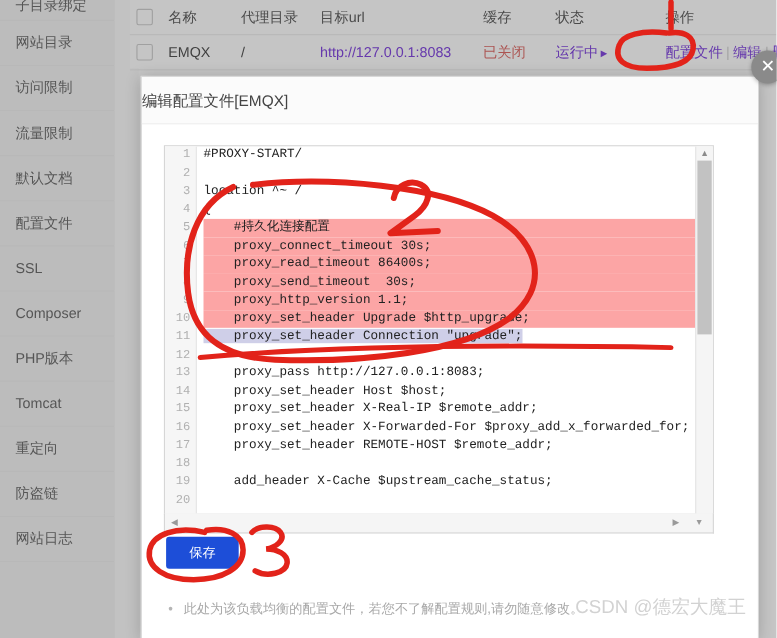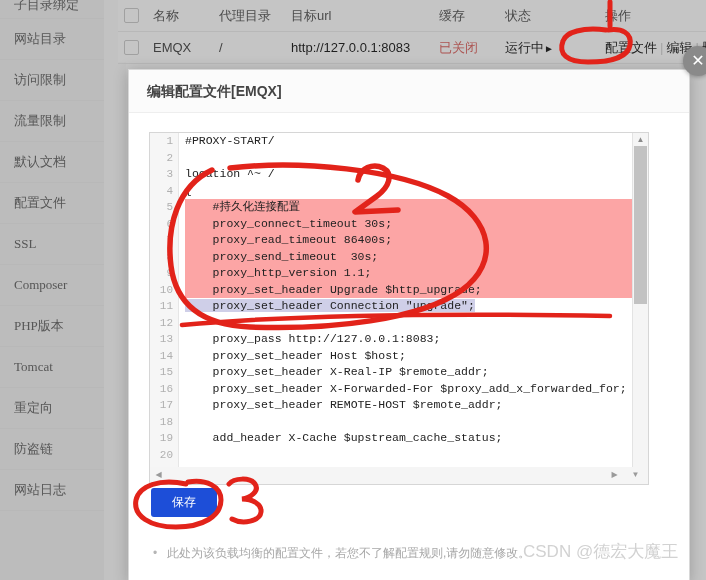--- a/index.html
+++ b/index.html
@@ -7,50 +7,50 @@
     width:706px;height:580px;overflow:hidden;position:relative;
     background:#f3f3f3;
     font-family:"Liberation Sans","DejaVu Sans",sans-serif;
     font-size:13px;color:#333;
   }
   
   #page-backdrop{position:absolute;inset:0;background:#ffffff;}
   #dim-overlay{position:absolute;inset:0;background:rgba(90,90,90,.35);z-index:40;pointer-events:none;}
 
   
-  #sidebar{position:absolute;left:0;top:0;width:104px;height:580px;background:#f2f2f2;border-right:1px solid #e3e3e3;font-family:Liberation Serif, serif;}
+  #sidebar{position:absolute;left:0;top:0;width:104px;height:580px;background:#f2f2f2;border-right:1px solid #e3e3e3;}
   .side-item{height:40px;line-height:40px;padding-left:14px;font-size:13px;color:#555;
              border-bottom:1px solid #ececec;white-space:nowrap;overflow:hidden;}
   .side-item.first{height:18px;line-height:10px;}
   .side-item.active{background:#fafafa;color:#444;}
   #sidebar-gap{position:absolute;left:104px;top:0;width:22px;height:580px;background:#fbfbfb;}
 
   
   #table-area{position:absolute;left:118px;top:0;right:0;height:62px;background:#fff;}
   .trow{display:flex;align-items:center;height:31px;font-size:13px;}
   .trow.head{color:#444;border-bottom:1px solid #ebebeb;}
   .trow.body{border-bottom:1px solid #ebebeb;}
   .cb{width:13px;height:13px;border:1px solid #c6c6c6;border-radius:2px;background:#fff;
       flex:0 0 auto;margin-left:6px;margin-right:14px;}
   .c-name{width:66px;flex:0 0 auto;}
   .c-dir{width:72px;flex:0 0 auto;}
   .c-url{width:148px;flex:0 0 auto;}
   .c-cache{width:66px;flex:0 0 auto;}
   .c-state{width:100px;flex:0 0 auto;}
   .c-ops{flex:1 1 auto;text-align:left;padding-right:2px;white-space:nowrap;}
-  .lnk{color:#000000;}
+  .lnk{color:#6d28d9;}
   .lnk-red{color:#d9534f;}
   .sep{color:#ccc;padding:0 3px;}
   .play{font-size:10px;}
 
   
   #modal{position:absolute;left:128px;top:69px;width:560px;height:511px;background:#fff;
          border:1px solid #d8d8d8;box-shadow:0 2px 14px rgba(0,0,0,.22);z-index:60;}
-  #modal-head{height:42px;line-height:42px;padding-left:18px;font-size:14px;color:#444;
-              background:#fbfbfb;border-bottom:1px solid #eee;font-weight:bold;}
+  #modal-head{height:42px;line-height:42px;font-size:14px;color:#444;
+              background:#fbfbfb;border-bottom:1px solid #eee;}
   #close-btn{position:absolute;right:-24px;top:-24px;width:30px;height:30px;border-radius:50%;
              background:#8a8a8a;color:#fff;font-size:16px;line-height:30px;text-align:center;
              box-shadow:0 1px 4px rgba(0,0,0,.3);z-index:70;cursor:pointer;}
 
   
   #editor{position:absolute;left:20px;top:62px;width:498px;height:334px;border:1px solid #d6d6d6;background:#fff;overflow:hidden;}
   #gutter{position:absolute;left:0;top:0;width:28px;height:100%;background:#f6f6f6;border-right:1px solid #e6e6e6;}
   .ln{height:16.5px;line-height:16.5px;text-align:right;padding-right:5px;
       font-family:"Liberation Mono","DejaVu Sans Mono",monospace;font-size:11px;color:#b0b0b0;}
   #code{position:absolute;left:29px;top:0;right:16px;height:100%;padding-left:6px;overflow:hidden;}

